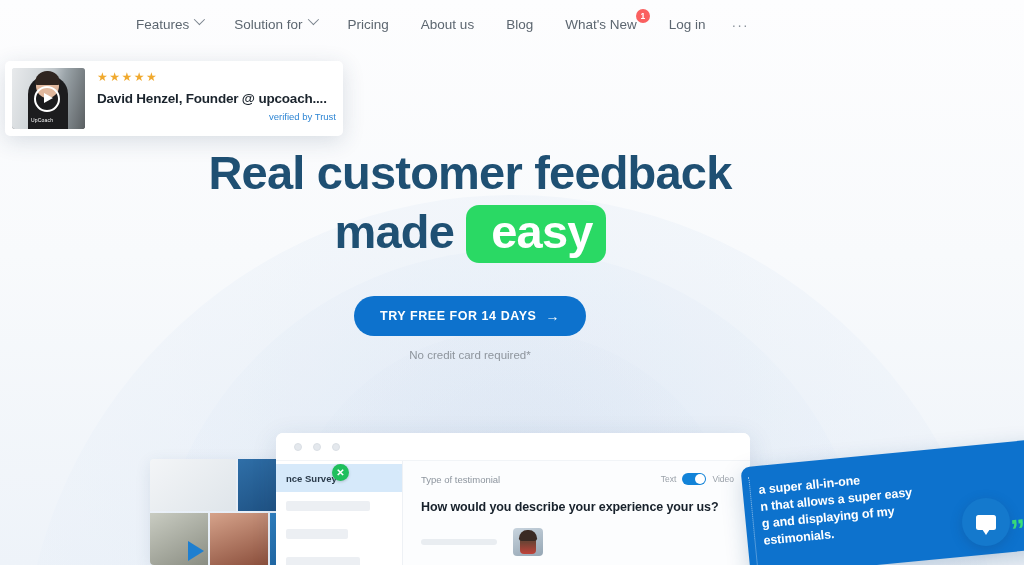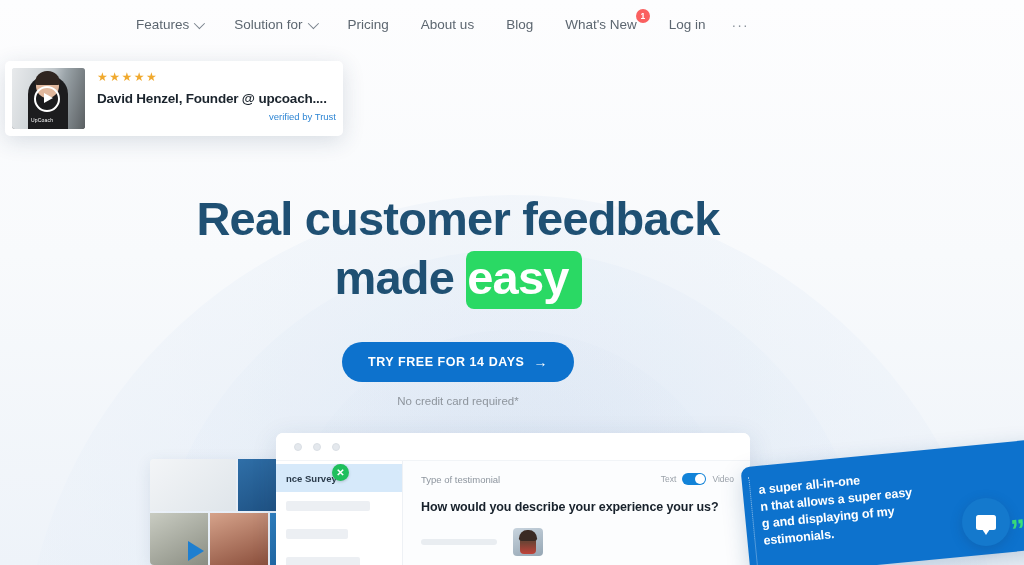--- a/index.html
+++ b/index.html
@@ -26,37 +26,37 @@
 
   
   #nav { position: absolute; left:0; top:0; width:1024px; height:49px;
          display:flex; align-items:center; z-index: 40; }
   #logo { display:flex; align-items:center; margin-left:58px; gap:7px; }
   .logo-mark { width:27px; height:27px; position:relative; display:block; }
   .logo-text { font-size:22px; font-weight:700; color:#1a7fd4; letter-spacing:-0.3px;
                font-family:"Liberation Sans", sans-serif; }
 
   #nav-links { display:flex; align-items:center; margin-left:120px; gap:0; }
-  .nav-item { position:relative; display:flex; align-items:center; gap:5px;
+  .nav-item { position:relative; display:flex; align-items:flex-start; gap:5px;
               font-size:13.5px; color:#5c6670; padding:0 16px; cursor:pointer;
               white-space:nowrap; font-weight:400; }
   .nav-item .chev { width:8px; height:8px; border-right:1.6px solid #7a838d;
                     border-bottom:1.6px solid #7a838d; transform:rotate(45deg) translateY(-2px); display:inline-block; }
   .badge { position:absolute; right:3px; top:-8px; width:14px; height:14px; border-radius:50%;
            background:#fa6060; color:#fff; font-size:8.5px; font-weight:700;
            display:flex; align-items:center; justify-content:center; line-height:1; }
   .dots-more { letter-spacing:1px; color:#8b939c; font-size:14px; padding:0 10px; }
 
   
-  #hero { position:absolute; left:0; top:0; width:916px; text-align:center; z-index:20;margin-top:46px; }
+  #hero { position:absolute; left:12px; top:0; width:916px; text-align:center; z-index:20; }
   #headline { margin-top:143px; font-size:47px; line-height:59px; font-weight:700;
               color:#1f5073; letter-spacing:-0.8px; }
   #headline .l2 { display:block; }
-  .hl-mark { background:#2ad964; color:#ffffff; padding:2px 13px 6px 1px;
-             display:inline-block; line-height:50px; border-radius:8px; }
+  .hl-mark { background:#2ad964; color:#ffffff; padding:2px 13px 6px 25px;
+             display:inline-block; line-height:50px; border-radius:13px; }
   #subtitle { margin-top:19px; font-size:16.5px; color:#6e767e; font-weight:400; }
   #cta-wrap { margin-top:33px; }
   #cta { display:inline-flex; align-items:center; gap:9px; background:#0d72cd; color:#fff;
          border:none; border-radius:22px; padding:12px 26px; font-size:12.5px; font-weight:700;
          letter-spacing:.55px; cursor:pointer; font-family:"Liberation Sans", sans-serif; }
   #cta .arr { font-size:14px; font-weight:700; }
   #nocard { margin-top:13px; font-size:11.5px; color:#8e959d; }
 
   
   #stage { position:absolute; left:0; top:415px; width:1024px; height:150px; z-index:25; }

